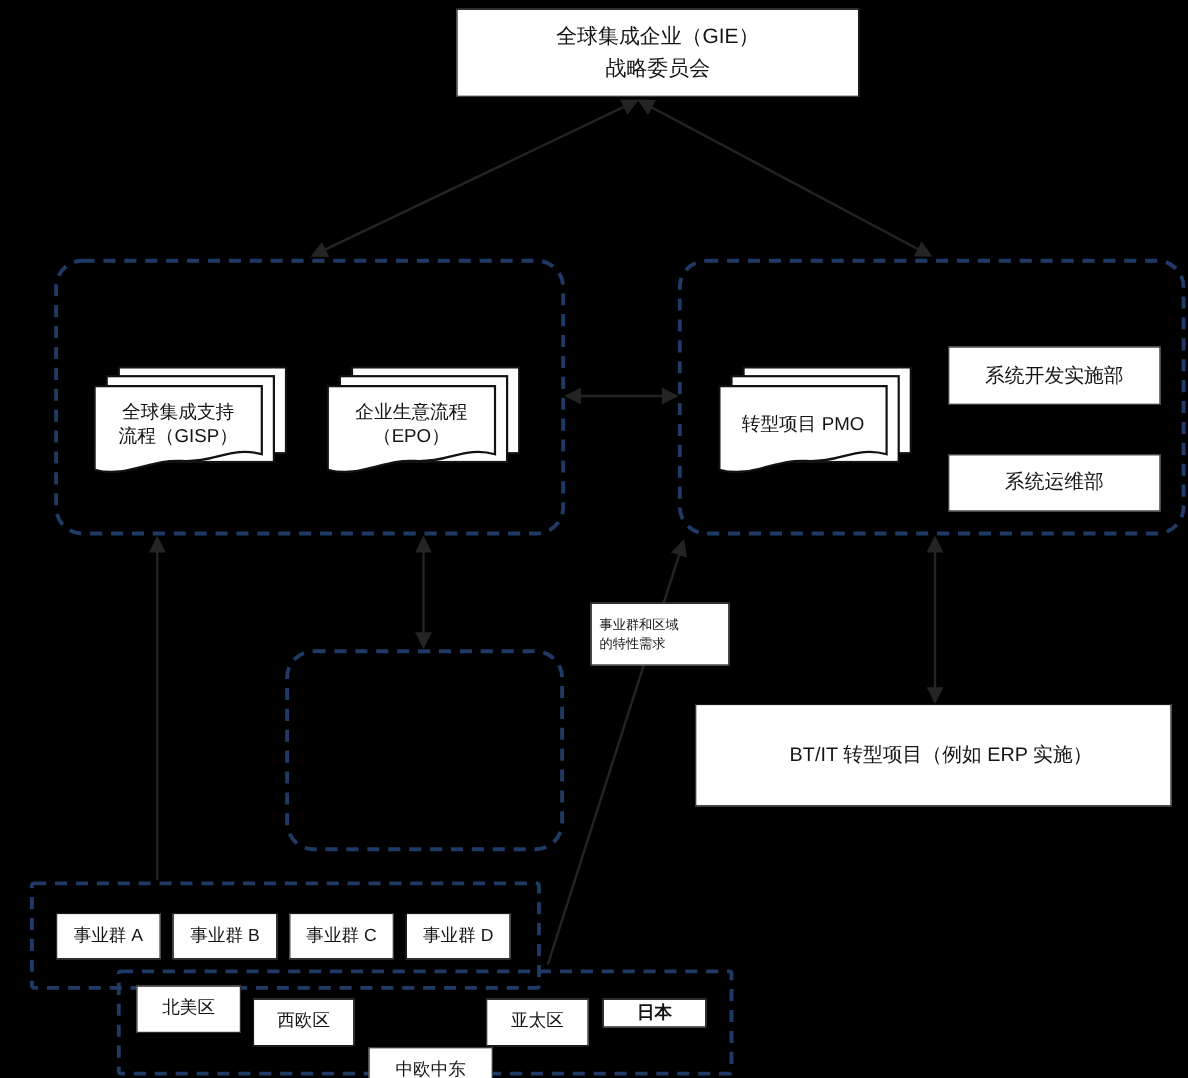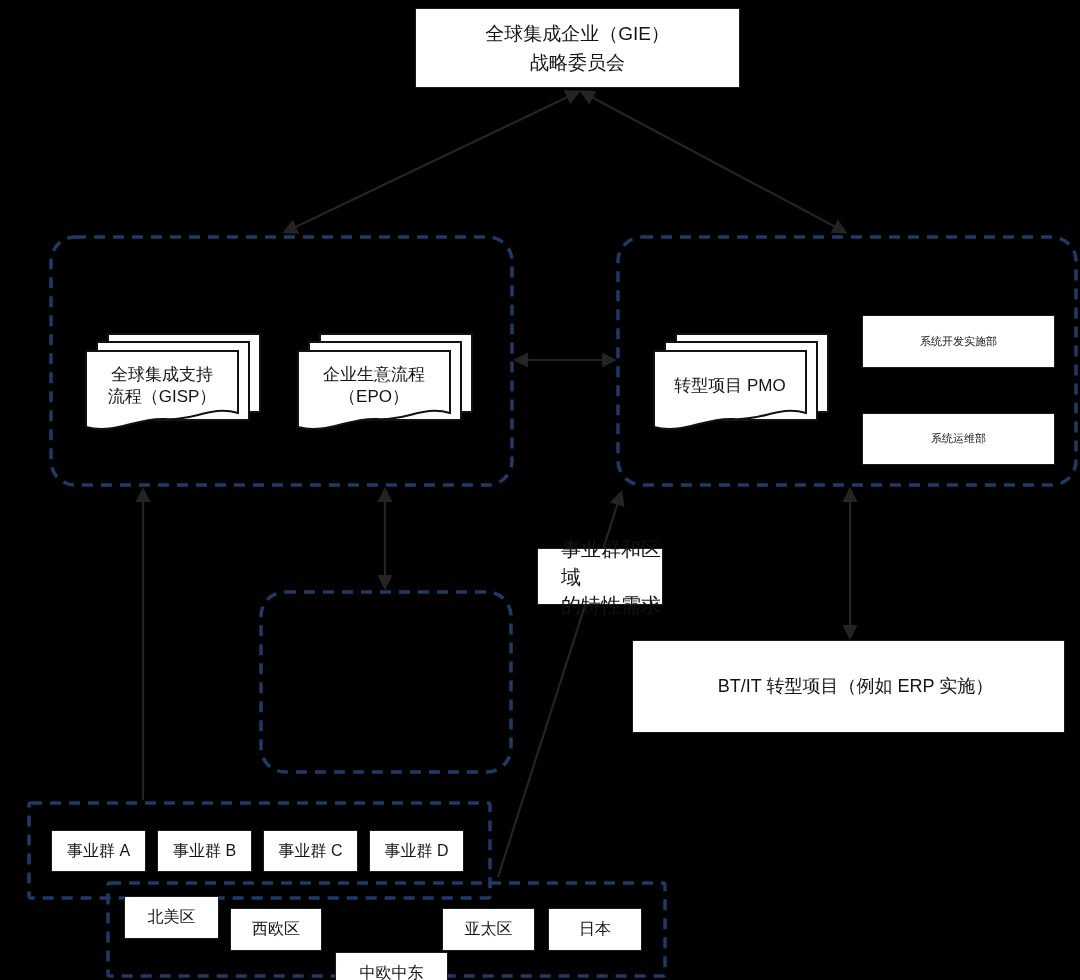--- a/index.html
+++ b/index.html
@@ -4,26 +4,26 @@
 <style>
   html,body{margin:0;padding:0;background:#000;}
   .canvas{
     position:relative;width:1080px;height:980px;background:#000000;
     font-family:"Liberation Sans","DejaVu Sans",sans-serif;color:#141414;overflow:hidden;
   }
   .overlay{position:absolute;left:0;top:0;width:1080px;height:980px;}
   .box{
     position:absolute;background:#ffffff;border:1px solid #1a1a1a;box-sizing:border-box;
     display:flex;flex-direction:column;align-items:center;justify-content:center;
-    text-align:center;font-size:11px;line-height:1.4;
+    text-align:center;font-size:18px;line-height:1.4;
   }
   .box.gie{font-size:19px;line-height:1.55;}
   .box.btit{font-size:18px;padding-left:14px;}
   .box.small{font-size:16px;}
-  .box.needs{align-items:flex-start;text-align:left;padding-left:23px;font-size:20px;line-height:1.4;}
+  .box.needs{align-items:flex-start;text-align:left;padding-left:7px;font-size:12px;line-height:1.4;}
   .stack{position:absolute;width:176px;height:102px;}
   .stack svg{position:absolute;left:0;top:0;}
   .stack .page{fill:#ffffff;stroke:#121212;stroke-width:2;}
   .stack-label{
     position:absolute;left:2px;top:19px;width:150px;height:68px;
     display:flex;flex-direction:column;align-items:center;justify-content:center;
     font-size:17px;line-height:1.32;text-align:center;
   }
   .dash{fill:none;stroke:#1f3a64;stroke-width:3.5;stroke-dasharray:11 8;}
   .conn{stroke:#242424;stroke-width:2.2;fill:none;}
@@ -48,21 +48,21 @@
 
     <line class="conn" x1="578" y1="92" x2="285" y2="232" marker-start="url(#arr)" marker-end="url(#arr)"></line>
     <line class="conn" x1="582" y1="92" x2="845" y2="232" marker-start="url(#arr)" marker-end="url(#arr)"></line>
     <line class="conn" x1="516" y1="360" x2="614" y2="360" marker-start="url(#arr)" marker-end="url(#arr)"></line>
     <line class="conn" x1="385" y1="490" x2="385" y2="587" marker-start="url(#arr)" marker-end="url(#arr)"></line>
     <line class="conn" x1="143" y1="800" x2="143" y2="490" marker-end="url(#arr)"></line>
     <line class="conn" x1="850" y1="490" x2="850" y2="637" marker-start="url(#arr)" marker-end="url(#arr)"></line>
     <line class="conn" x1="498" y1="877" x2="621" y2="493" marker-end="url(#arr)"></line>
   </svg>
 
-  <div class="box gie" style="left:415px;top:8px;width:325px;height:80px;">
+  <div class="box gie" style="left:415px;top:8px;width:366px;height:80px;">
     <div>全球集成企业（GIE）</div>
     <div>战略委员会</div>
   </div>
 
   <div class="stack" style="left:85px;top:333px;">
     <svg width="176" height="102" viewBox="0 0 176 102">
       <rect class="page" x="23" y="1" width="152" height="78"></rect>
       <rect class="page" x="12" y="9" width="152" height="78"></rect>
       <path class="page" d="M1 18 H153 V80 C126 72 110 88 80 86 C52 84 30 102 1 94 Z"></path>
     </svg>
@@ -130,17 +130,17 @@
   </div>
   <div class="box small" style="left:230px;top:908px;width:92px;height:43px;">
     <span>西欧区</span>
   </div>
   <div class="box small" style="left:335px;top:952px;width:113px;height:43px;">
     <span>中欧中东</span>
   </div>
   <div class="box small" style="left:442px;top:908px;width:93px;height:43px;">
     <span>亚太区</span>
   </div>
-  <div class="box small" style="left:548px;top:908px;width:94px;height:43px;">
+  <div class="box small" style="left:548px;top:908px;width:94px;height:26px;font-weight:bold;">
     <span>日本</span>
   </div>
 
 </div>
 
 </body></html>

